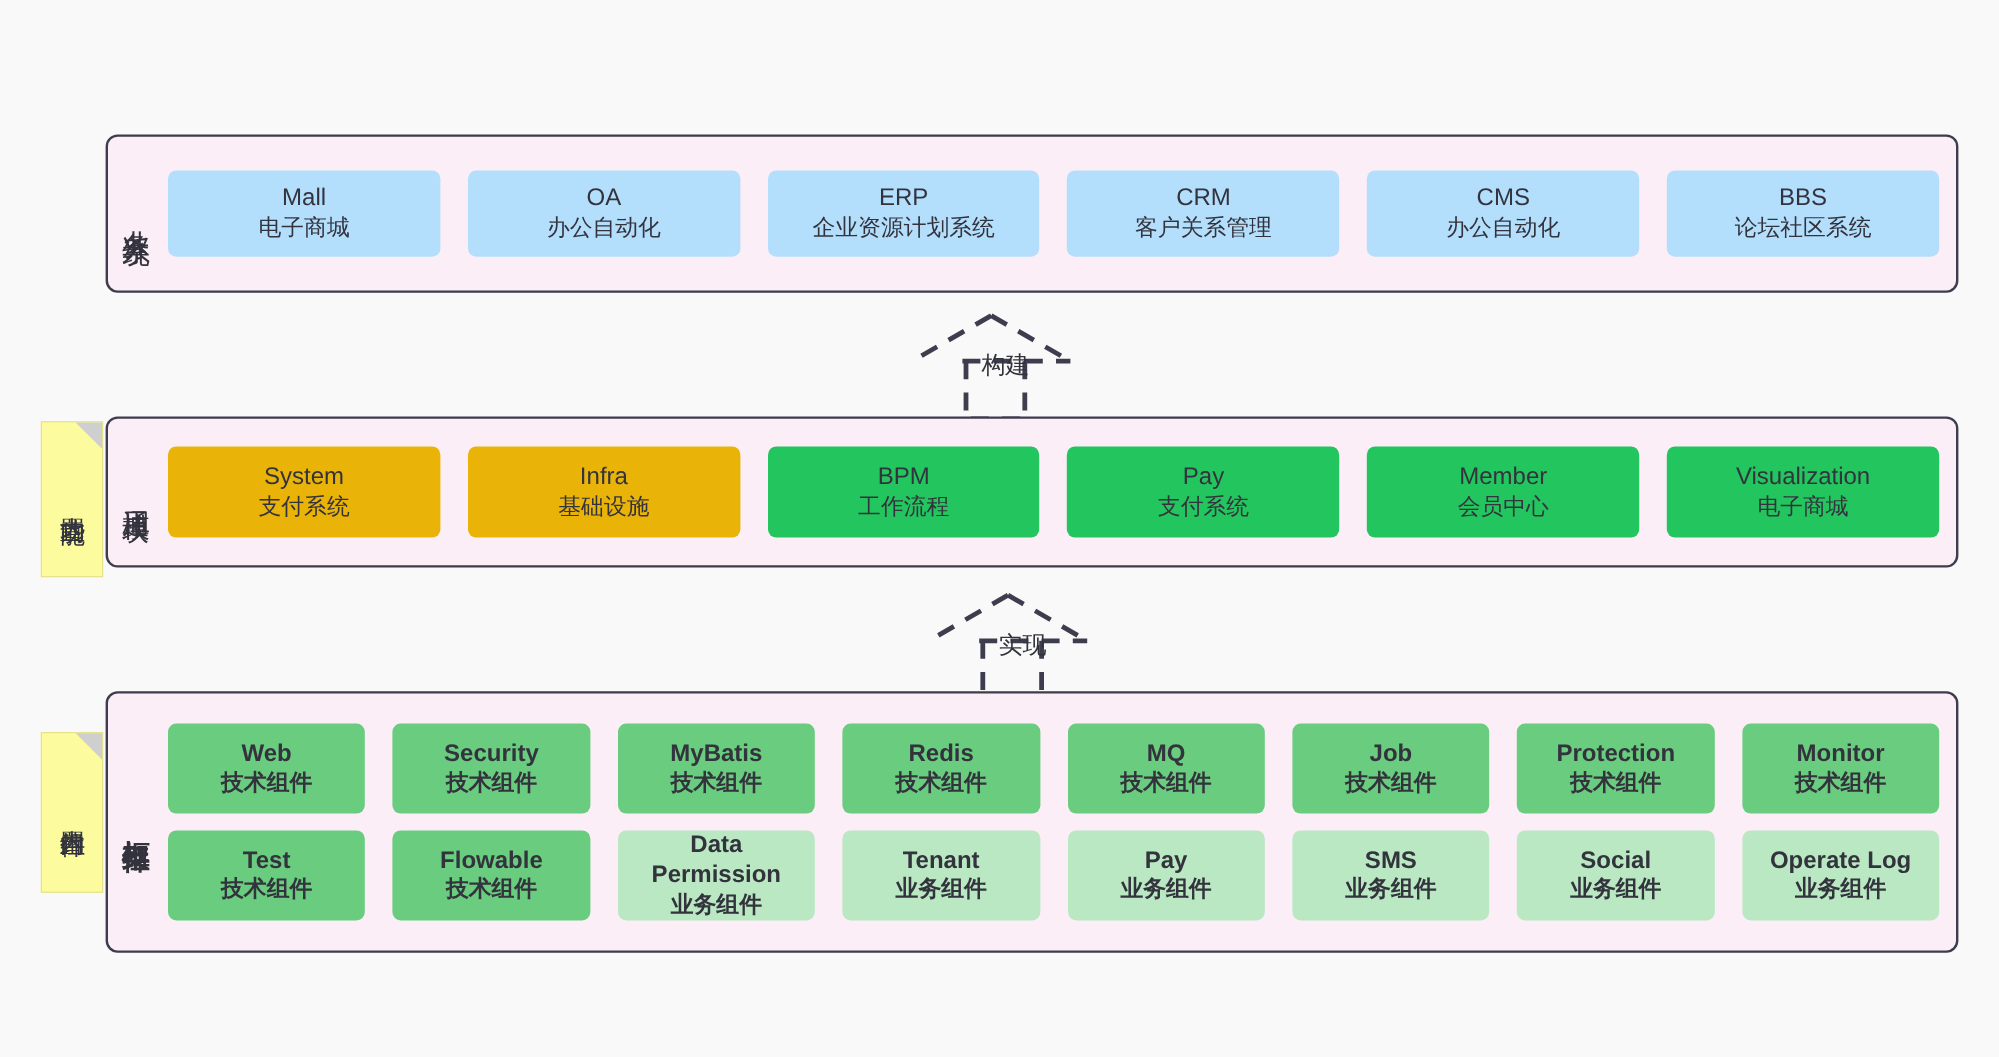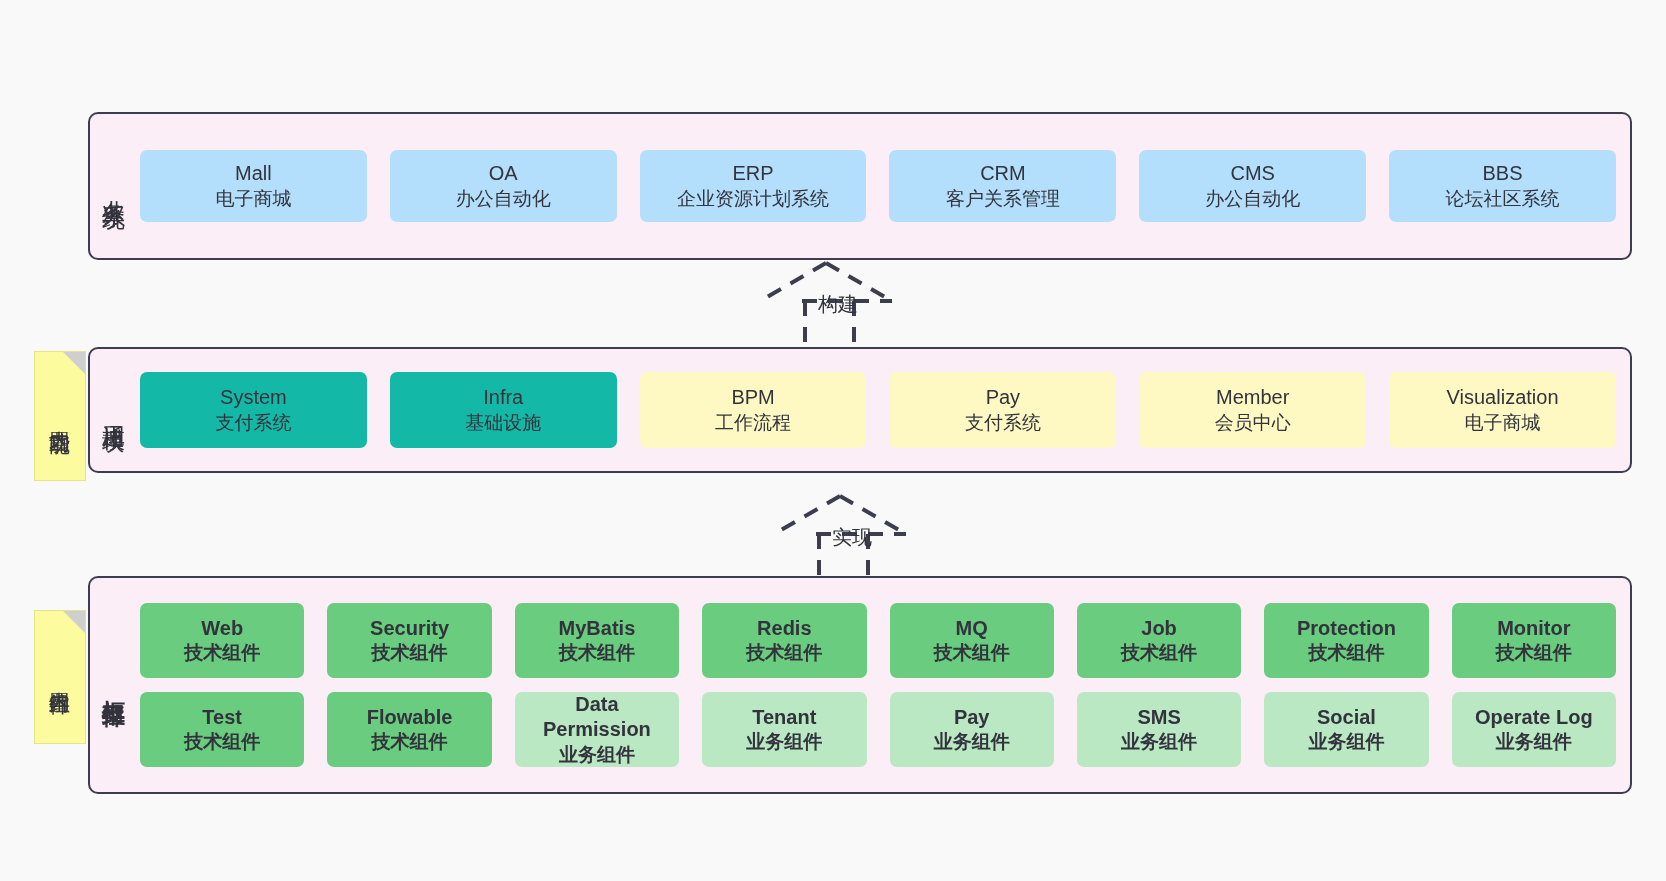--- a/index.html
+++ b/index.html
@@ -63,27 +63,27 @@
     box-sizing:border-box;
     line-height:1.28;
     padding:6px 4px;
     user-select:none;
   }
   .cell .t1{font-size:20px;color:#33333d;}
   .cell .t2{font-size:19px;color:#33333d;}
 
   
   .c-blue{background:#b3dffc;}
-  .c-red{background:#14b8a6;}
-  .c-pink{background:#fef9c3;}
+  .c-red{background:#eab308;}
+  .c-pink{background:#22c55e;}
   .c-green{background:#69cc7e;}
   .c-lgreen{background:#b9e8c2;}
 
   
-  #layer-business{left:88px;top:112px;width:1544px;height:148px;}
+  #layer-business{left:88px;top:112px;width:1544px;height:132px;}
   #layer-common{left:88px;top:347px;width:1544px;height:126px;}
   #layer-framework{left:88px;top:576px;width:1544px;height:218px;font-weight:bold;}
 
   #layer-business .cell{height:72px;}
   #layer-common .cell{height:76px;}
   #layer-framework .cell{height:75px;}
 
   
   .note{
     position:absolute;

